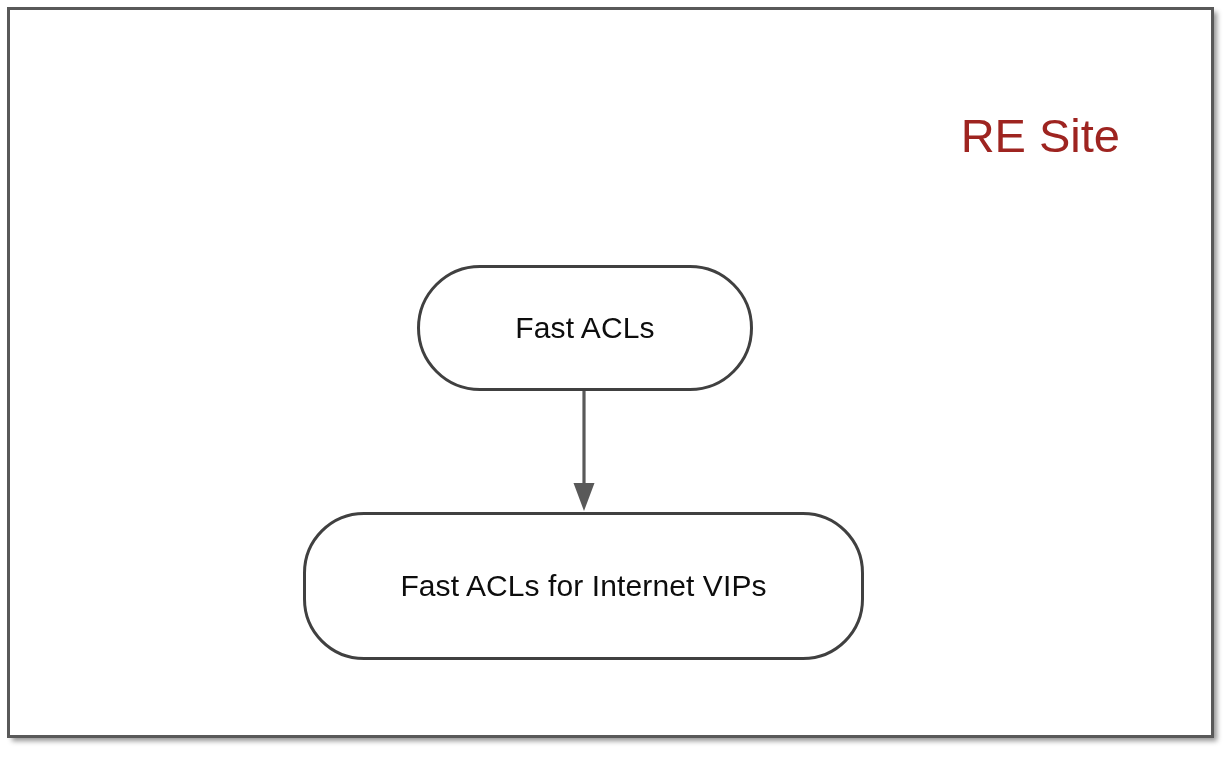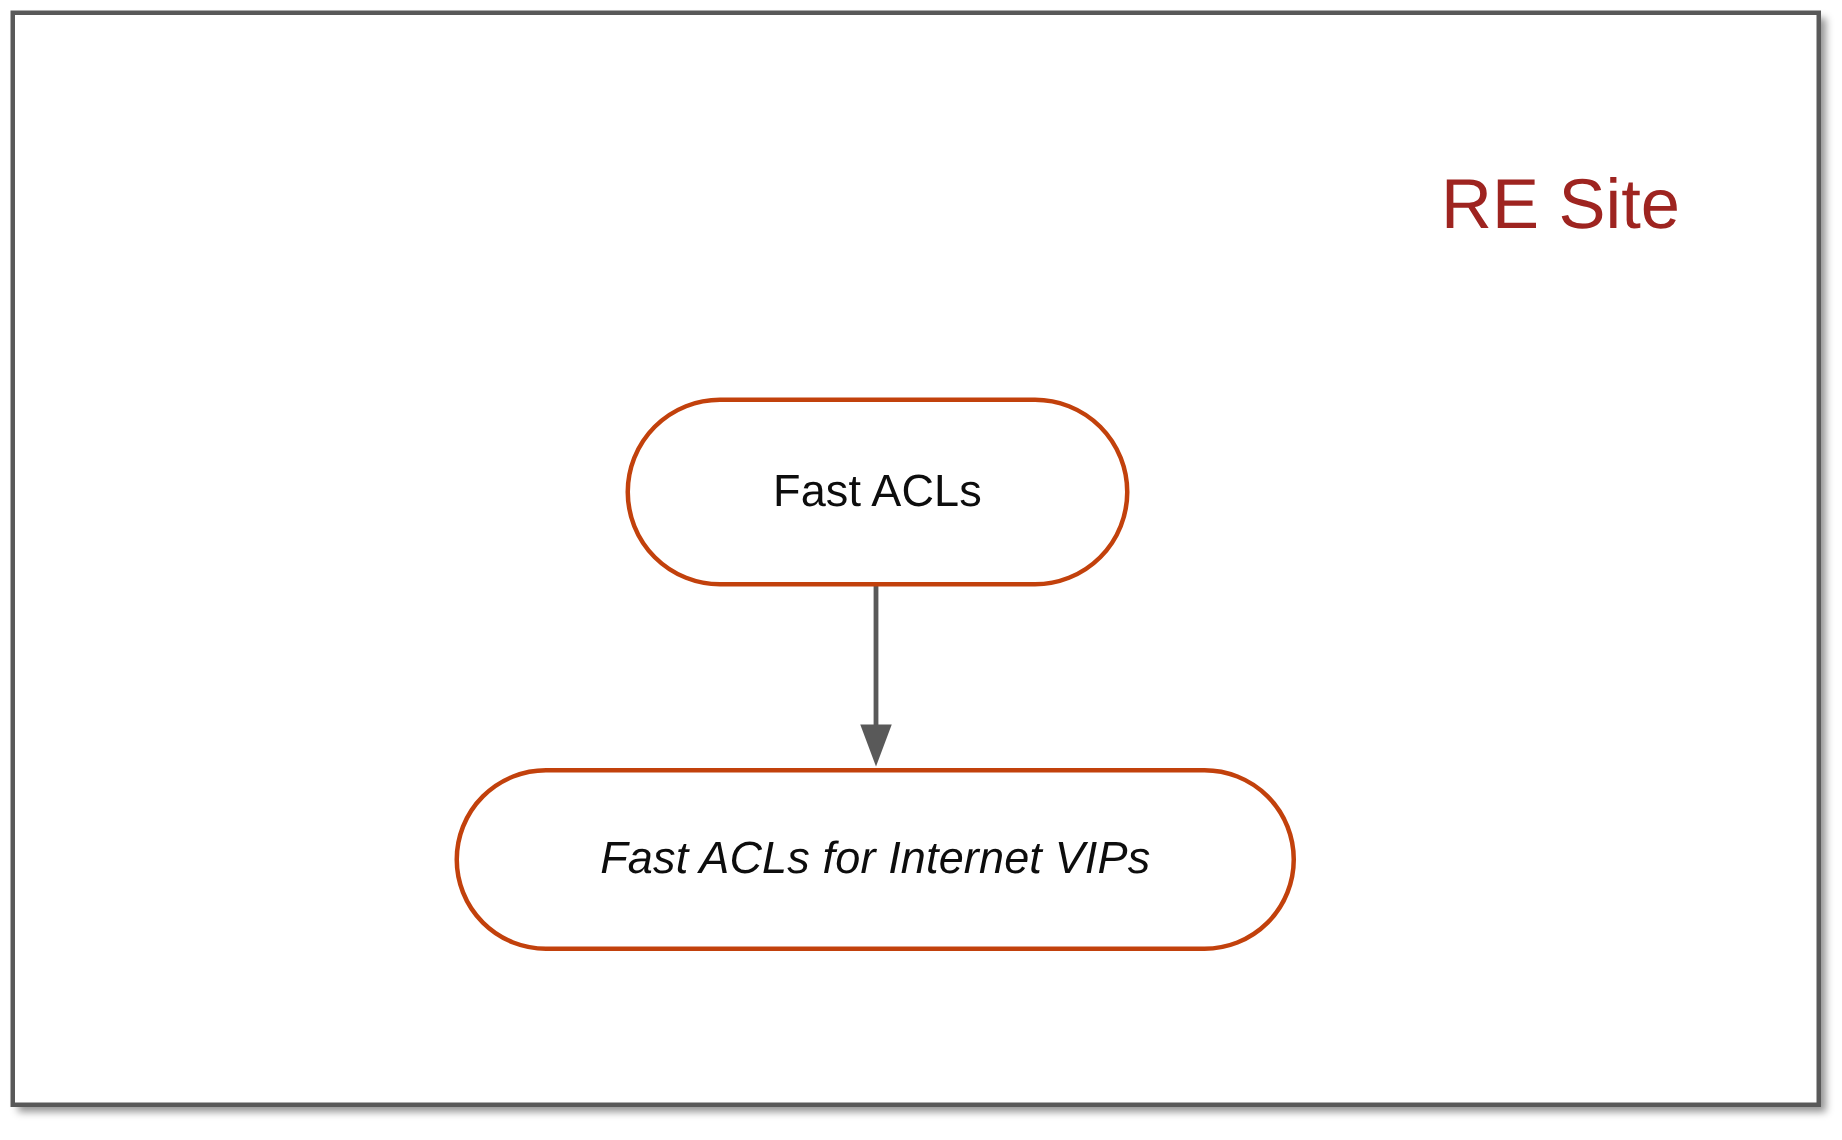--- a/index.html
+++ b/index.html
@@ -47,21 +47,21 @@
     color: #9E2420;
     font-family: "Liberation Sans", sans-serif;
     white-space: nowrap;
   }
 
   
   .node {
     position: absolute;
     box-sizing: border-box;
     background: #ffffff;
-    border: 3px solid #c2410c;
+    border: 3px solid #404040;
     display: flex;
     align-items: center;
     justify-content: center;
     text-align: center;
   }
   .node-label {
     font-size: 30px;
     line-height: 36px;
     color: #0d0d0d;
     font-family: "Liberation Sans", sans-serif;
@@ -74,23 +74,22 @@
     top: 265px;
     width: 336px;
     height: 126px;
     border-radius: 63px;
   }
 
   #node-fast-acls-internet-vips {
     left: 303px;
     top: 512px;
     width: 561px;
-    height: 122px;
+    height: 148px;
     border-radius: 61px;
-    font-style: italic;
   }
 
   
   .connector {
     position: absolute;
     left: 524px;
     top: 380px;
     width: 120px;
     height: 140px;
     pointer-events: none;

